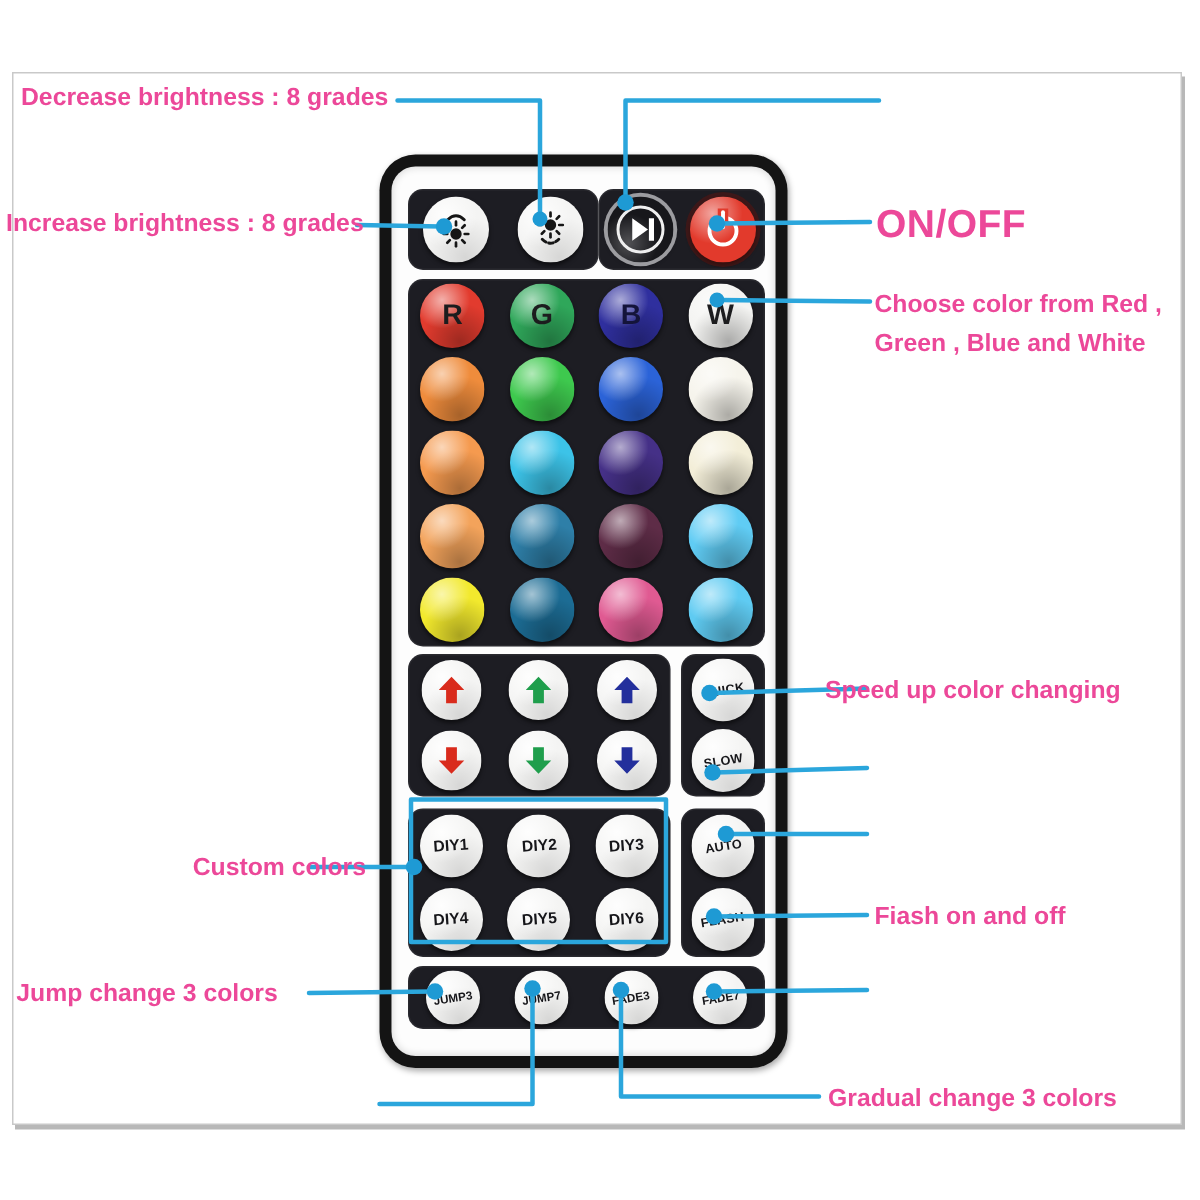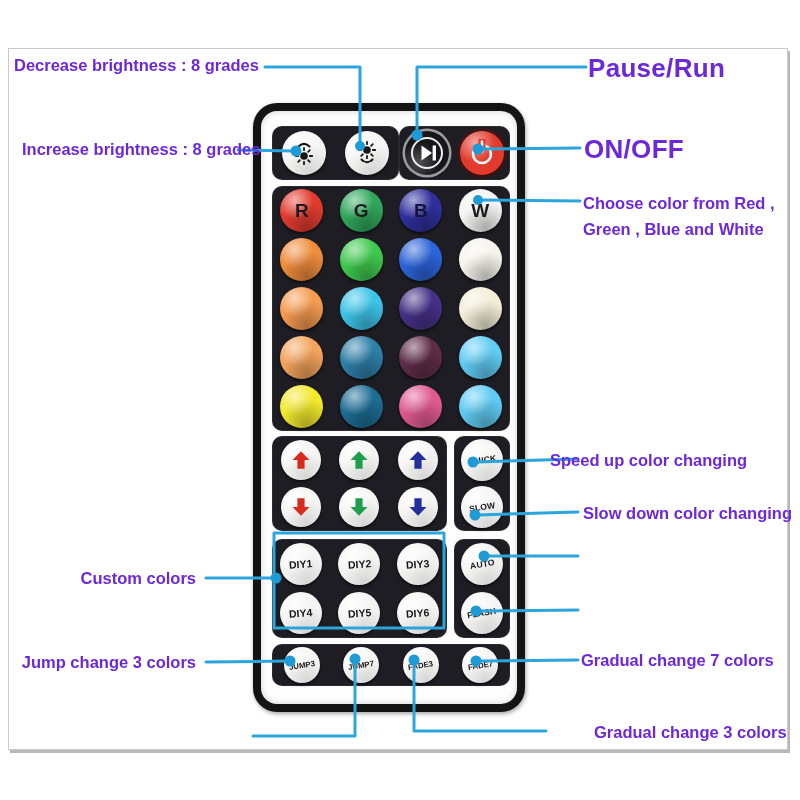--- a/index.html
+++ b/index.html
@@ -42,36 +42,36 @@
   .letter{font-weight:800;font-size:19px;color:#1c1c1e;line-height:1;}
   .fn-text{font-weight:700;font-size:8.5px;color:#16161a;transform:rotate(-9deg);letter-spacing:.2px;}
   .diy-text{font-weight:700;font-size:10.5px;color:#16161a;transform:rotate(-4deg);}
   .bt-text{font-weight:700;font-size:7.8px;color:#16161a;transform:rotate(-9deg);}
 
   
   .overlay{position:absolute;left:0;top:0;width:800px;height:800px;pointer-events:none;}
   .conn{fill:none;stroke-width:3;stroke-linecap:round;stroke-linejoin:round;}
 
   
-  .lbl{position:absolute;font-weight:700;font-size:16.5px;color:#6d28d9;white-space:nowrap;line-height:1.25;}
+  .lbl{position:absolute;font-weight:700;font-size:16.5px;color:#ec4899;white-space:nowrap;line-height:1.25;}
   .lbl-big{font-size:26px;letter-spacing:.3px;}
   #lab-dec{left:14px;top:55px;}
-  #lab-inc{left:22px;top:139px;}
+  #lab-inc{left:4px;top:139px;}
   #lab-pause{left:588px;top:52px;}
   #lab-onoff{left:584px;top:133px;}
   #lab-choose{left:583px;top:191px;width:212px;white-space:normal;line-height:1.55;}
   #lab-speed{left:550px;top:450px;}
   #lab-slow{left:583px;top:503px;}
   #lab-auto{left:583px;top:540px;width:190px;white-space:normal;line-height:1.45;}
   #lab-flash{left:583px;top:601px;}
-  #lab-custom{left:0;top:568px;width:196px;text-align:right;}
-  #lab-jump3{left:0;top:652px;width:196px;text-align:right;}
+  #lab-custom{left:0;top:568px;width:196px;text-align:right;padding-left:48px;}
+  #lab-jump3{left:0;top:652px;width:196px;text-align:center;}
   #lab-jump7{left:88px;top:727px;}
   #lab-grad7{left:581px;top:650px;}
-  #lab-grad3{left:552px;top:722px;margin-left:42px;}
+  #lab-grad3{left:552px;top:722px;}
 </style>
 </head>
 <body>
 
 <div class="canvas">
   <div class="frame"></div>
 
   <div class="remote" style="background-color: rgb(20, 20, 20);">
     <div class="remote-inner"></div>
 
@@ -268,22 +268,20 @@
     <circle class="dot" cx="476" cy="611" r="5.5" fill="#1e9ad4"></circle>
     <circle class="dot" cx="276" cy="578" r="5.5" fill="#1e9ad4"></circle>
     <circle class="dot" cx="290" cy="661" r="5.5" fill="#1e9ad4"></circle>
     <circle class="dot" cx="355" cy="659" r="5.5" fill="#1e9ad4"></circle>
     <circle class="dot" cx="414" cy="660" r="5.5" fill="#1e9ad4"></circle>
     <circle class="dot" cx="476" cy="661" r="5.5" fill="#1e9ad4"></circle>
   </svg>
 
   <div class="lbl" id="lab-dec">Decrease brightness : 8 grades</div>
   <div class="lbl" id="lab-inc">Increase brightness : 8 grades</div>
-  <div class="lbl lbl-big" id="lab-pause">Pause/Run</div>
   <div class="lbl" id="lab-choose">Choose color from Red , Green , Blue and White</div>
   <div class="lbl lbl-big" id="lab-onoff">ON/OFF</div>
   <div class="lbl" id="lab-speed">Speed up color changing</div>
-  <div class="lbl" id="lab-slow">Slow down color changing</div>
+  <div class="lbl" id="lab-flash">Fiash on and off</div>
   <div class="lbl" id="lab-custom">Custom colors</div>
   <div class="lbl" id="lab-jump3">Jump change 3 colors</div>
-  <div class="lbl" id="lab-grad7">Gradual change 7 colors</div>
   <div class="lbl" id="lab-grad3">Gradual change 3 colors</div>
 </div>
 
 </body></html>

